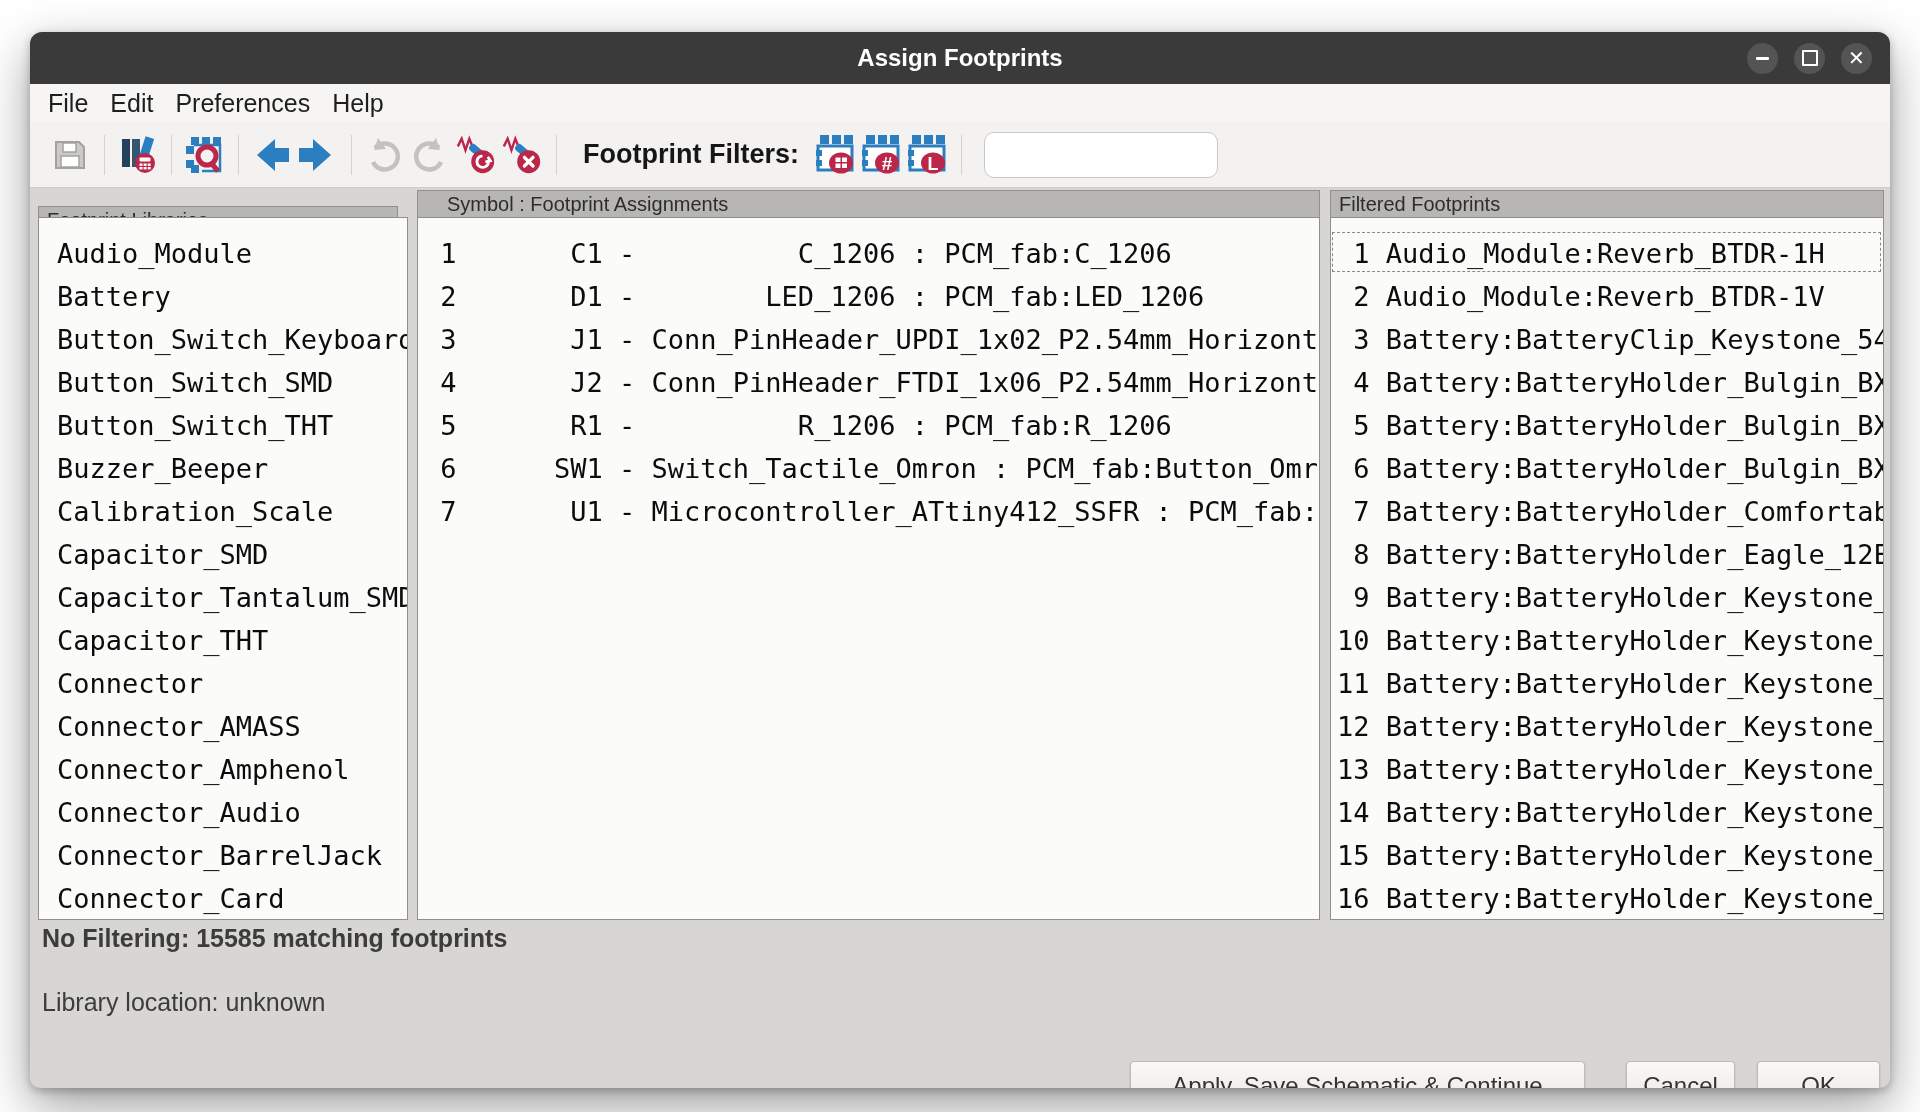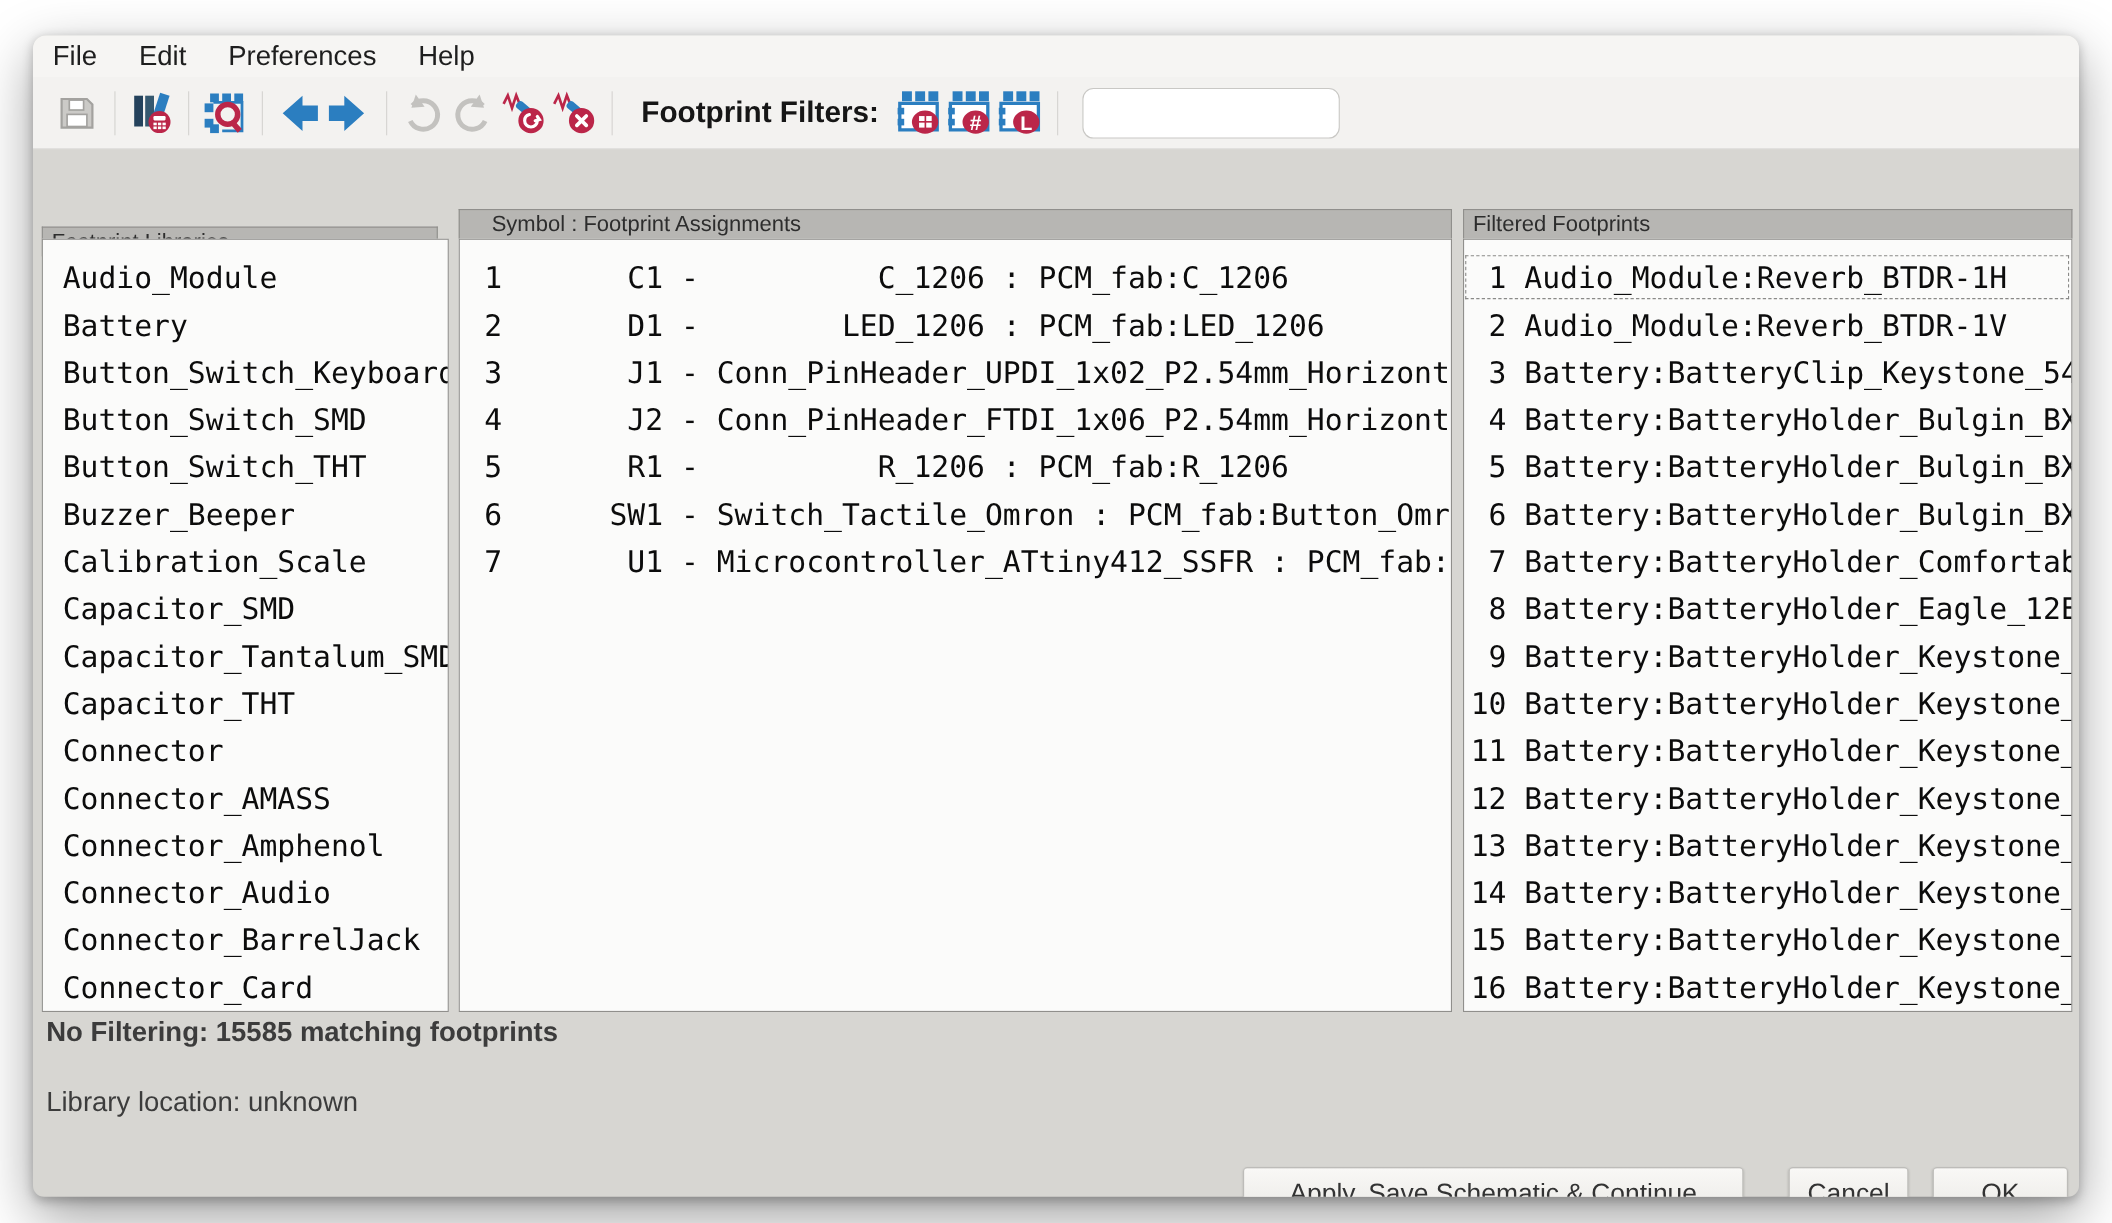--- a/index.html
+++ b/index.html
@@ -18,21 +18,21 @@
   .title{color:#ffffff;font-weight:bold;font-size:24px;}
   .win-controls{position:absolute;right:18px;top:0;height:100%;
     display:flex;align-items:center;gap:16px;}
   .win-btn{width:31px;height:31px;border-radius:50%;background:#545454;
     display:flex;align-items:center;justify-content:center;color:#fff;}
   .min-glyph{width:13px;height:3px;background:#fff;border-radius:1px;}
   .max-glyph{width:12px;height:12px;border:2px solid #fff;border-radius:1px;}
   .close-glyph{font-size:20px;line-height:20px;color:#fff;font-weight:normal;}
   
   .menubar{height:38px;background:#f6f5f3;display:flex;align-items:center;
-    gap:38px;padding-left:18px;font-size:25px;color:#1e1e1e;}
+    gap:22px;padding-left:18px;font-size:25px;color:#1e1e1e;}
   .menu-item{cursor:default;}
   
   .toolbar{height:65px;background:#f3f2f0;border-bottom:1px solid #cfcecb;
     display:flex;align-items:center;padding-left:18px;}
   .tool-btn{width:44px;height:50px;display:flex;align-items:center;
     justify-content:center;flex:0 0 auto;margin-right:2px;border-radius:4px;}
   .sep{width:1px;height:40px;background:#d4d3d0;margin:0 10px;flex:0 0 auto;}
   .filters-label{font-weight:bold;font-size:27px;color:#161616;
     margin:0 14px 0 16px;flex:0 0 auto;}
   .filter-input{width:212px;height:44px;background:#fff;border:1px solid #c9c8c5;
@@ -72,20 +72,34 @@
   #apply-btn{left:1100px;width:455px;}
   #cancel-btn{left:1596px;width:109px;}
   #ok-btn{left:1727px;width:123px;}
   svg{display:block;}
 </style>
 </head>
 <body>
 
 <div class="window">
 
+  <div class="titlebar">
+    <div class="title">Assign Footprints</div>
+    <div class="win-controls">
+      <div class="win-btn">
+        <span class="min-glyph"></span>
+      </div>
+      <div class="win-btn">
+        <span class="max-glyph"></span>
+      </div>
+      <div class="win-btn">
+        <span class="close-glyph">✕</span>
+      </div>
+    </div>
+  </div>
 
   <div class="menubar">
     <span class="menu-item">File</span>
     <span class="menu-item">Edit</span>
     <span class="menu-item">Preferences</span>
     <span class="menu-item">Help</span>
   </div>
 
   <div class="toolbar">
 

